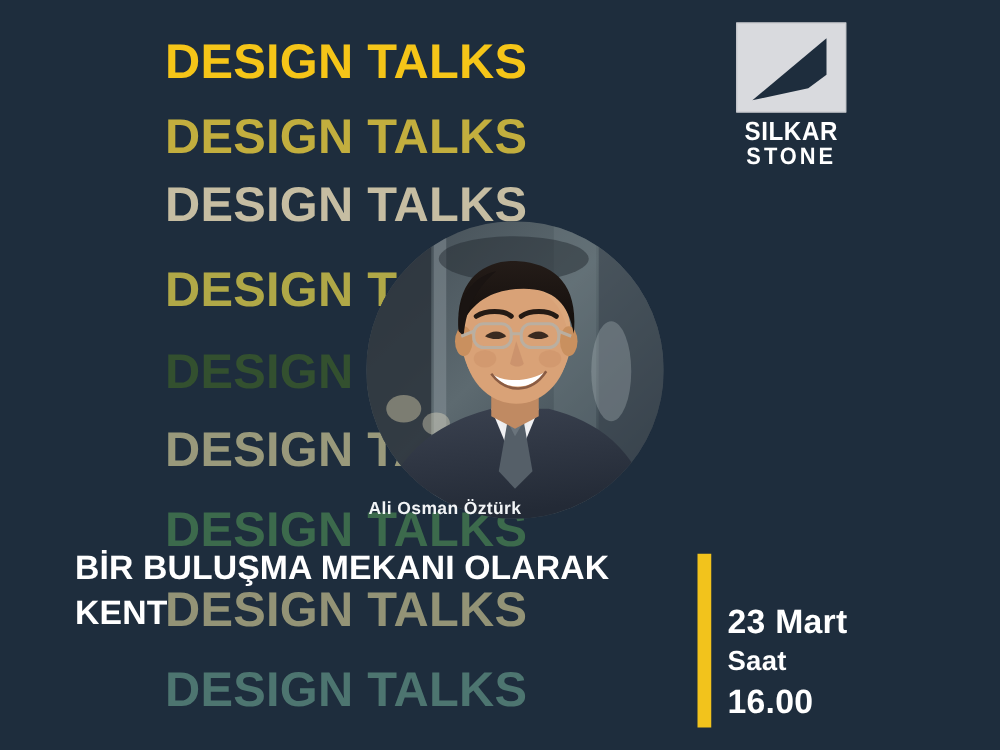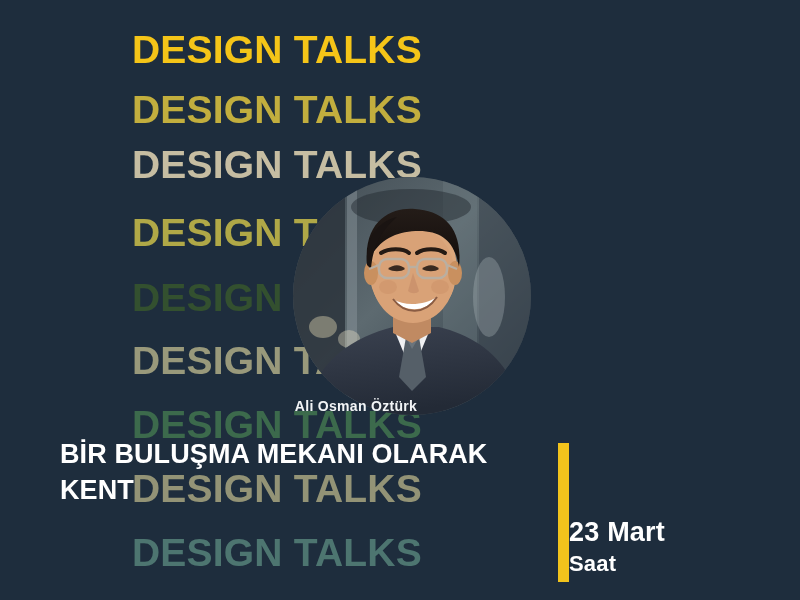--- a/index.html
+++ b/index.html
@@ -111,21 +111,21 @@
     z-index:6;
     left:558px; top:443px;
     display:flex;
     align-items:flex-end;
   }
   #date-bar {
     width:11px; height:139px;
     background:#f2c31c;
   }
   #date-text {
-    margin-left:0;
+    margin-left:13px;
     padding-bottom:3px;
     color:#ffffff;
     line-height:1.30;
   }
   .date-line-1 { font-size:27px; font-weight:bold; letter-spacing:0.2px; }
   .date-line-2 { font-size:22px; font-weight:bold; letter-spacing:0.2px; }
   .date-line-3 { font-size:27px; font-weight:bold; letter-spacing:0.2px; }
 </style>
 </head>
 <body>
@@ -137,20 +137,31 @@
       <div class="bgline" style="top: 90px; color: rgb(194, 174, 62);">DESIGN TALKS</div>
       <div class="bgline" style="top: 145px; color: rgb(198, 189, 162);">DESIGN TALKS</div>
       <div class="bgline" style="top: 213px; color: rgb(176, 168, 71);">DESIGN TALKS</div>
       <div class="bgline" style="top: 278px; color: rgb(51, 80, 47);">DESIGN TALKS</div>
       <div class="bgline" style="top: 341px; color: rgb(153, 153, 123);">DESIGN TALKS</div>
       <div class="bgline" style="top: 405px; color: rgb(60, 106, 76);">DESIGN TALKS</div>
       <div class="bgline" style="top: 469px; color: rgb(147, 147, 118);">DESIGN TALKS</div>
       <div class="bgline" style="top: 533px; color: rgb(77, 117, 112);">DESIGN TALKS</div>
     </div>
 
+  <div id="logo">
+    <div id="logo-mark">
+      <svg viewBox="0 0 88 72" xmlns="http://www.w3.org/2000/svg" aria-hidden="true">
+        <polygon points="12,63 73,12 73,42 58,53" fill="#1e2d3d"></polygon>
+      </svg>
+    </div>
+    <div id="logo-type">
+      <div id="logo-silkar">SILKAR</div>
+      <div id="logo-stone">STONE</div>
+    </div>
+  </div>
 
   <div id="portrait">
     <svg viewBox="0 0 238 238" xmlns="http://www.w3.org/2000/svg" aria-hidden="true">
       <defs>
         <linearGradient id="roomg" x1="0" y1="0" x2="1" y2="1">
           <stop offset="0%" stop-color="#404a52"></stop>
           <stop offset="45%" stop-color="#5d6a70"></stop>
           <stop offset="100%" stop-color="#2e3a44"></stop>
         </linearGradient>
         <linearGradient id="suitg" x1="0" y1="0" x2="0.3" y2="1">
@@ -216,16 +227,17 @@
 
   <div id="speaker-name">Ali Osman Öztürk</div>
 
   <div id="talk-title">BİR BULUŞMA MEKANI OLARAK KENT</div>
 
   <div id="date-block">
     <div id="date-bar"></div>
     <div id="date-text">
       <div class="date-line-1">23 Mart</div>
       <div class="date-line-2">Saat</div>
+      <div class="date-line-3">16.00</div>
     </div>
   </div>
 
 </div>
 
 </body></html>

